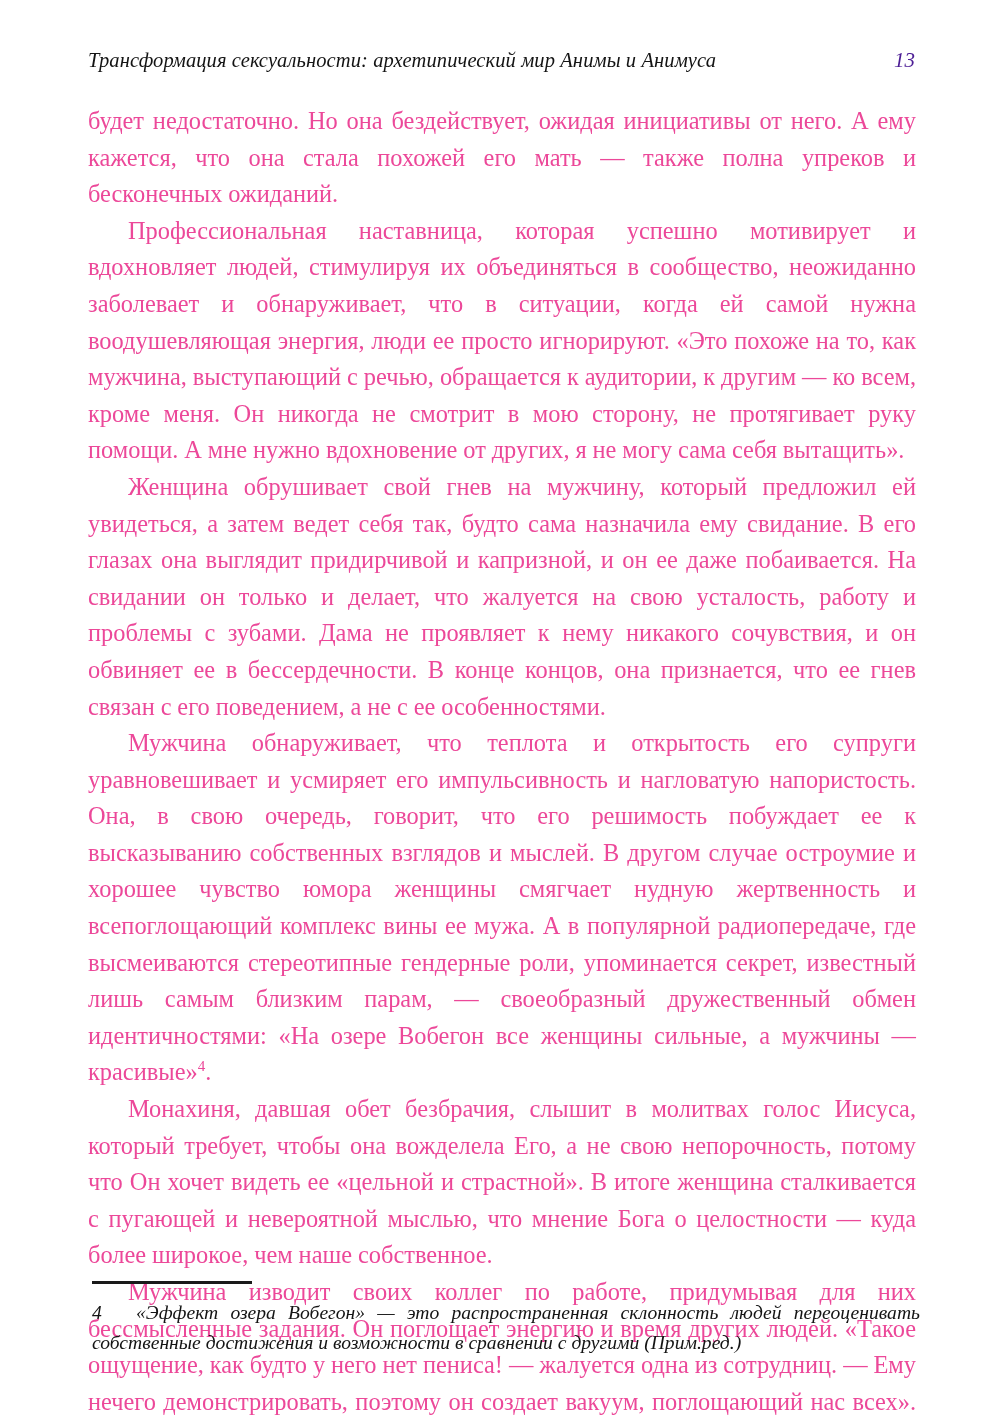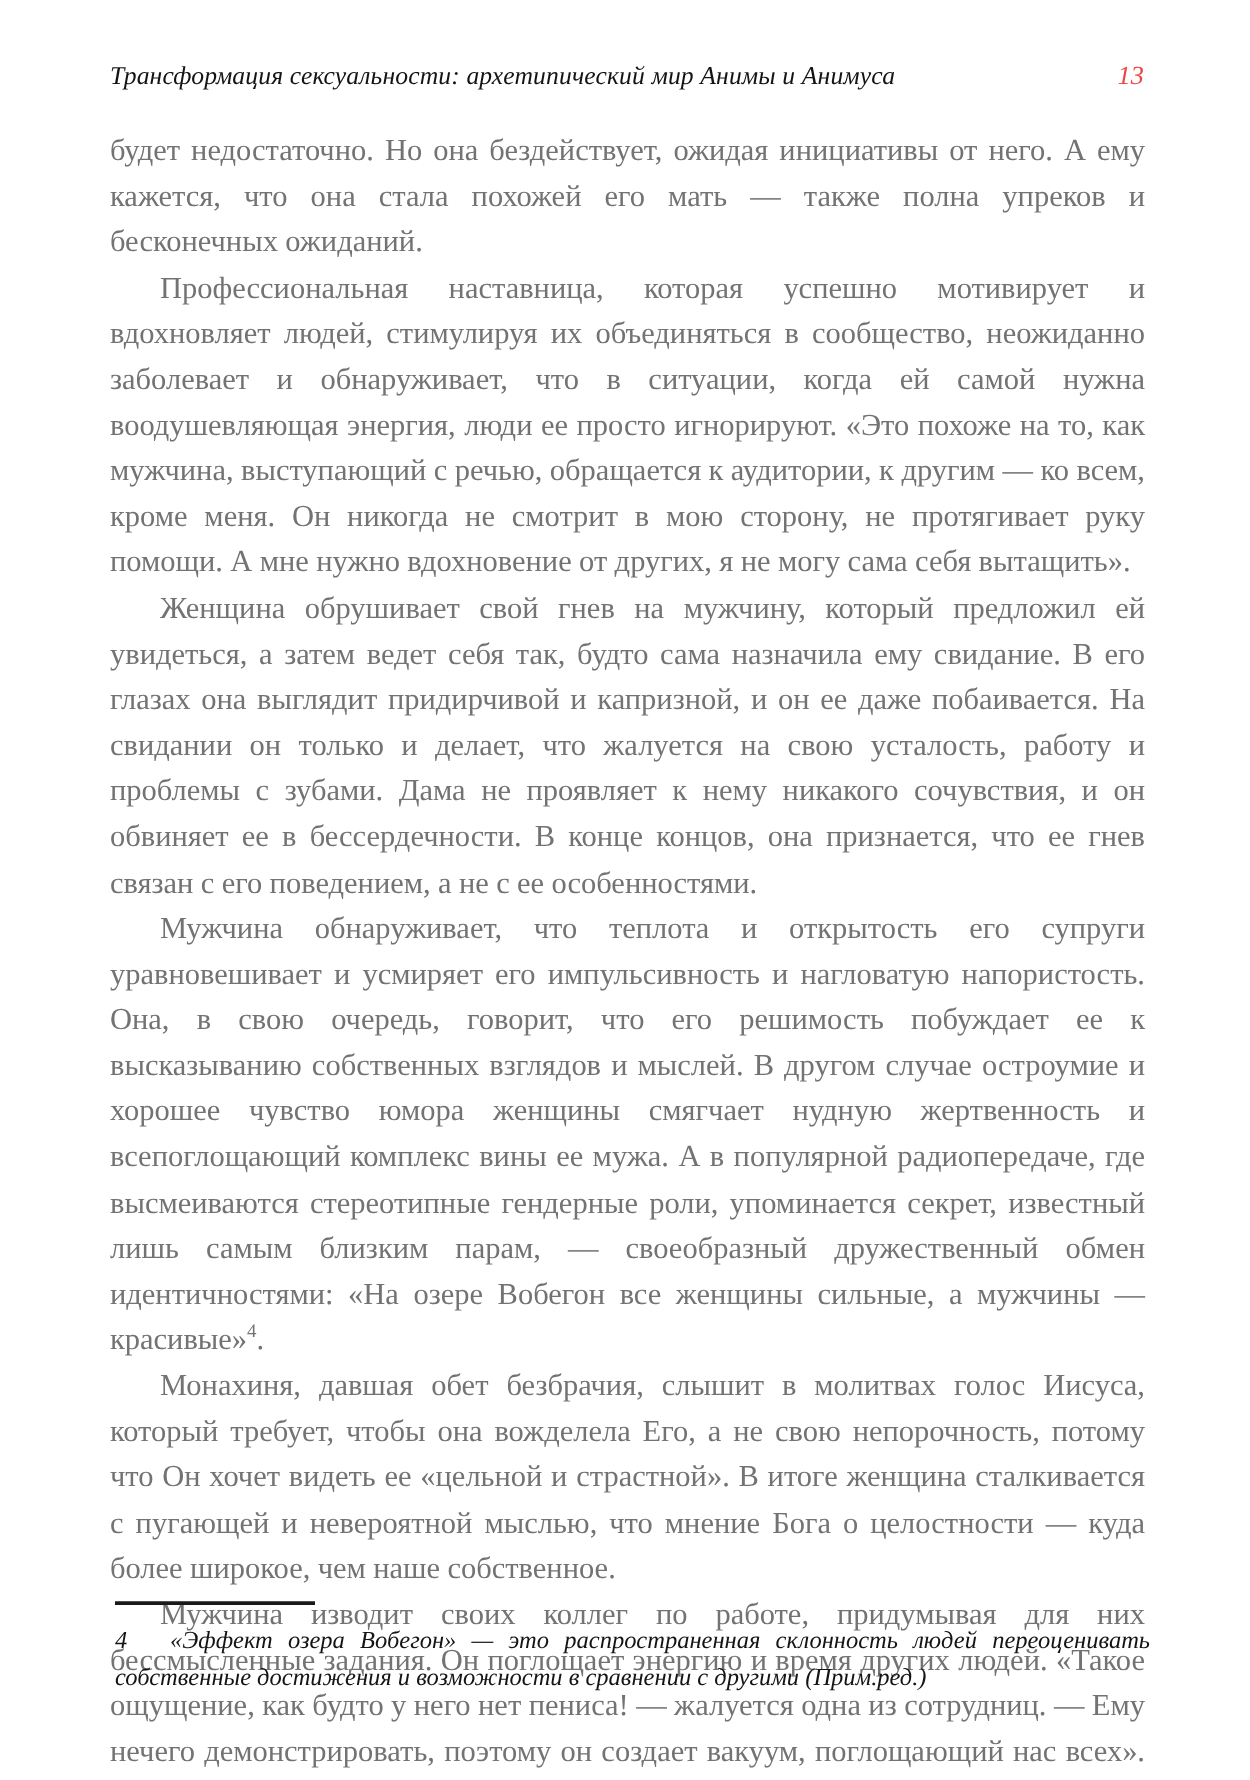--- a/index.html
+++ b/index.html
@@ -36,37 +36,37 @@
   .running-head-title {
     font-style: italic;
     font-size: 20.5px;
     letter-spacing: 0.1px;
     white-space: nowrap;
     color: #141414;
   }
   .running-head-folio {
     font-style: italic;
     font-size: 21px;
-    color: #ef4444;
+    color: #4c1d95;
   }
 
   
   .textblock {
     position: absolute;
     left: 88px;
     top: 103px;
     width: 828px;
   }
   p.para {
     margin: 0;
     text-indent: 40px;
     text-align: justify;
     font-size: 24.4px;
     line-height: 36.6px;
-    color: #737373;
+    color: #ec4899;
     -webkit-hyphens: none;
     hyphens: none;
     word-spacing: -0.2px;
   }
   p.para.first {
     text-indent: 0;
   }
   sup.fn-ref {
     font-size: 0.62em;
     vertical-align: super;

